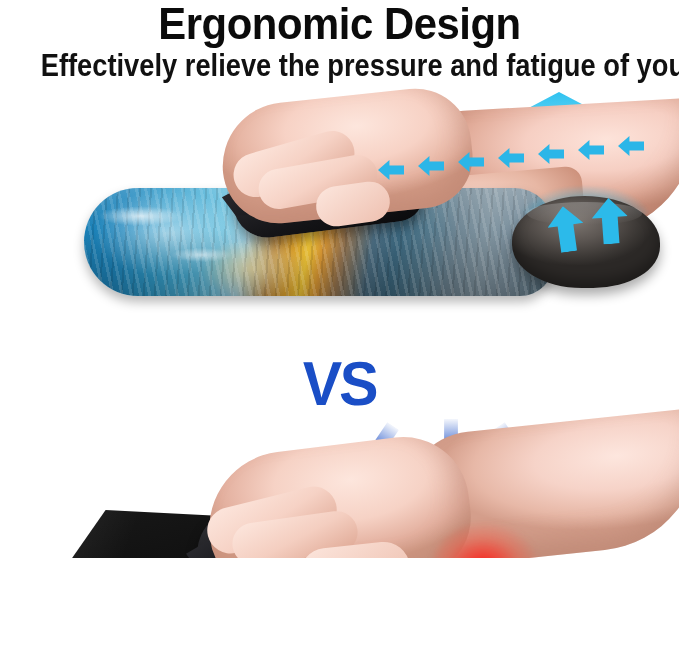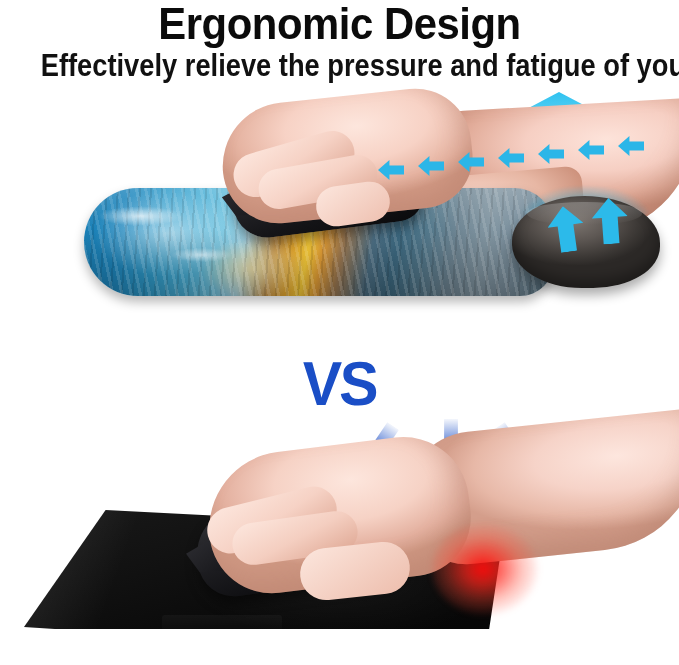--- a/index.html
+++ b/index.html
@@ -1,18 +1,18 @@
 <!DOCTYPE html>
 <html><head>
 <meta charset="utf-8">
 <style>
   html,body{margin:0;padding:0;background:#fff;}
   body{font-family:"Liberation Sans",sans-serif;}
   #stage{
-    position:relative;width:679px;height:629px;background:#ffffff;overflow:hidden;
+    position:relative;width:679px;height:558px;background:#ffffff;overflow:hidden;
   }
   
   .title{
     position:absolute;left:0;top:-2px;width:679px;text-align:center;
     font-family:"Liberation Sans",sans-serif;
     font-weight:700;font-size:45px;letter-spacing:-0.5px;color:#0b0b0b;
     transform:scaleX(0.93);transform-origin:50% 50%;white-space:nowrap;
   }
   .subtitle{
     position:absolute;left:0;top:48px;width:679px;text-align:center;

